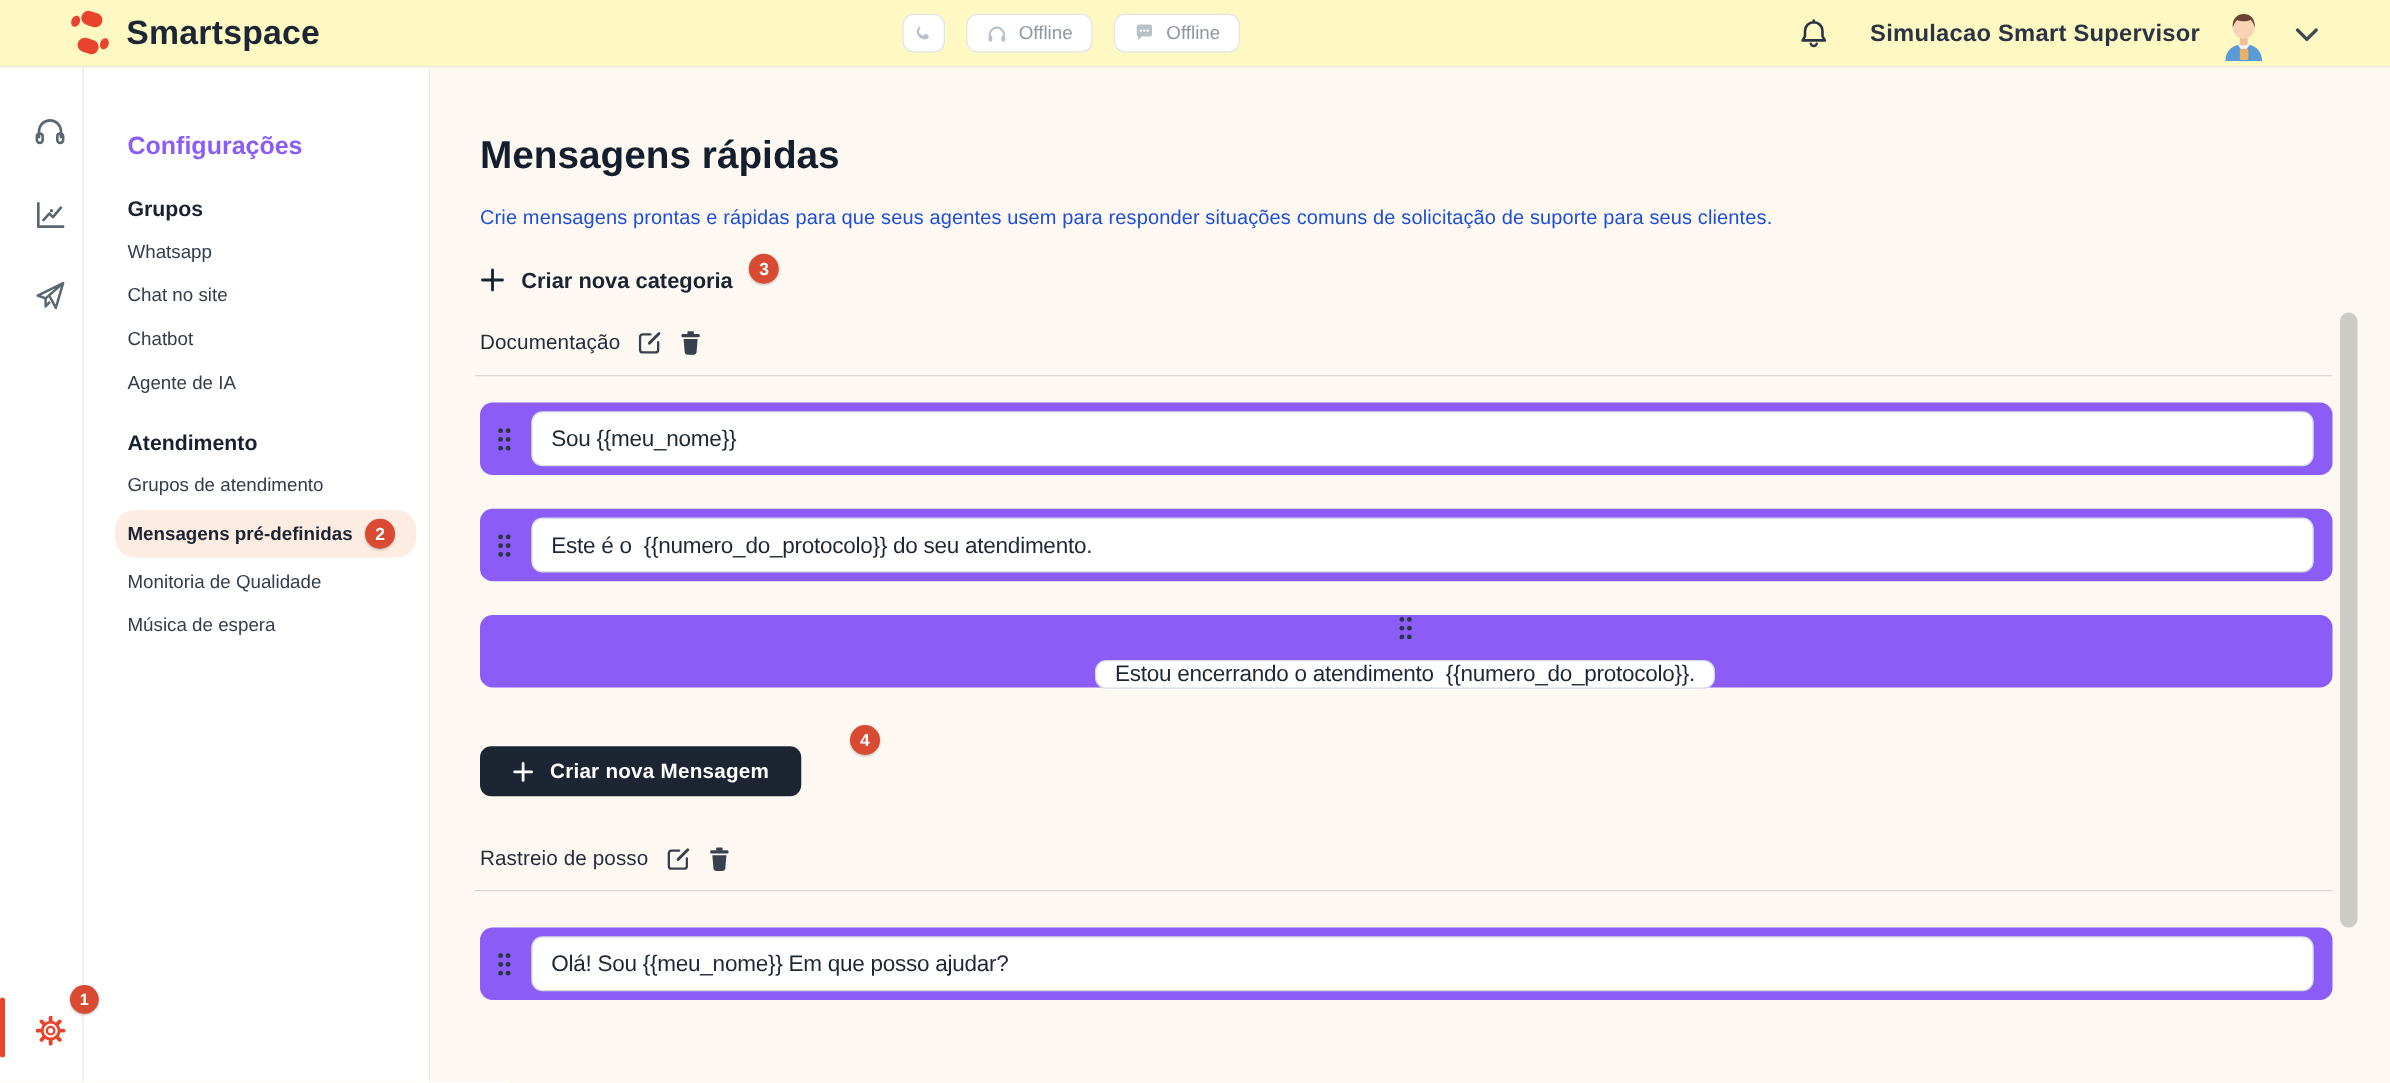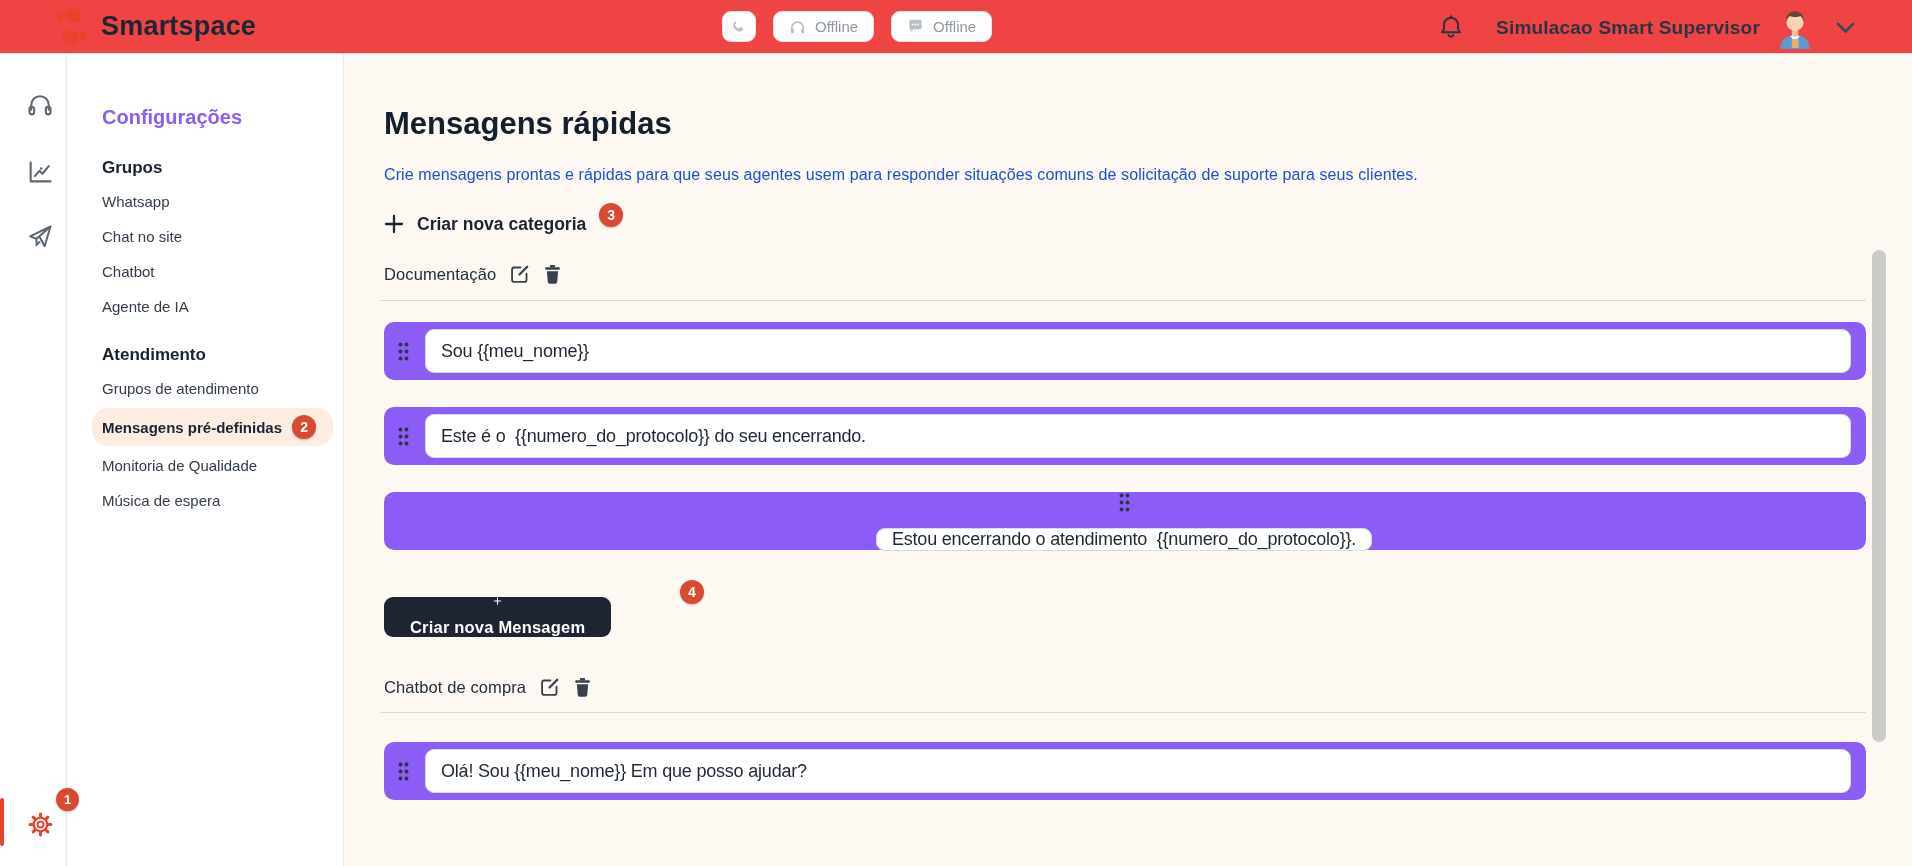--- a/index.html
+++ b/index.html
@@ -2,21 +2,21 @@
 <html><head>
 <meta charset="utf-8">
 <style>
   * { margin:0; padding:0; box-sizing:border-box; }
   html,body { background:#ffffff; }
   .app{
     position:relative; width:1912px; height:866px; overflow:hidden;
     font-family:"Liberation Sans", sans-serif; background:#ffffff; color:#1b2533;
   }
   
-  .topbar{ position:absolute; top:0; left:0; right:0; height:54px; background:#ef4444; border-bottom:1px solid #e8eaec; z-index:5;}
+  .topbar{ position:absolute; top:0; left:0; right:0; height:54px; background:#fef9c3; border-bottom:1px solid #e8eaec; z-index:5;}
   .logo{ position:absolute; left:54px; top:8px; display:flex; align-items:center; gap:11px; cursor:pointer;}
   .logo-text{ font-size:27px; font-weight:700; color:#1c2634; letter-spacing:.2px;}
   .status-group{ position:absolute; left:722px; top:11px; display:flex; gap:17px; align-items:center;}
   .icon-btn{ width:34px; height:31px; border:1px solid #e2e6ea; border-radius:9px; background:#fff; display:flex; align-items:center; justify-content:center; cursor:pointer;}
   .status-pill{ height:31px; border:1px solid #e2e6ea; border-radius:9px; background:#fff; display:flex; align-items:center; gap:9px; padding:0 15px; color:#8f98a1; font-size:15px; cursor:pointer;}
   .user-area{ position:absolute; right:57px; top:6px; height:44px; display:flex; align-items:center;}
   .bell-wrap{ margin-right:32px; cursor:pointer; display:flex;}
   .user-name{ font-size:19px; font-weight:700; color:#2a3444; letter-spacing:.2px;}
   .avatar{ width:42px; height:42px; margin-left:14px; border-radius:6px; overflow:hidden; cursor:pointer; display:flex;}
   .chev{ margin-left:20px; cursor:pointer; display:flex;}
@@ -51,21 +51,21 @@
   .cat-head .lbl{ font-size:16.5px; color:#232e3c; letter-spacing:.1px;}
   .cat-head .ic{ cursor:pointer; display:flex;}
   .divider{ position:absolute; left:36px; right:46px; height:1px; background:#d9d9d5;}
   .msg-row{ position:absolute; left:40px; width:1482px; height:58px; background:#8b5cf6; border-radius:10px;
     display:flex; align-items:center; padding:0 15px 0 13px; gap:15px;}
   .drag-handle{ cursor:grab; display:flex; flex:0 0 auto;}
   .msg-input{ flex:1; height:44px; background:#fff; border:1px solid #d5dce2; border-radius:9px;
     display:flex; align-items:center; padding:0 15px; font-size:18px; color:#1d2735; letter-spacing:-0.2px; white-space:pre; cursor:text;}
   .create-msg-btn{ position:absolute; left:40px; top:543px; height:40px; padding:0 26px; background:#1c2531; color:#fff;
     border:none; border-radius:9px; font-family:"Liberation Sans",sans-serif; font-size:16.5px; font-weight:700; letter-spacing:.2px;
-    display:inline-flex; align-items:center; gap:13px; cursor:pointer;flex-direction:column;}
+    display:inline-flex; align-items:center; gap:13px; cursor:pointer;}
   .btn-badge{ position:absolute; left:336px; top:526px;}
   .scroll-thumb{ position:absolute; right:26px; top:196px; width:14px; height:492px; background:#cbcbc7; border-radius:7px; cursor:pointer;}
 </style>
 </head>
 <body>
 
 <div class="app">
 
   <header class="topbar">
 
@@ -241,21 +241,21 @@
             <g fill="#2b3541">
           <circle cx="3.5" cy="3.5" r="1.9"></circle>
               <circle cx="9.5" cy="3.5" r="1.9"></circle>
           <circle cx="3.5" cy="10.5" r="1.9"></circle>
               <circle cx="9.5" cy="10.5" r="1.9"></circle>
           <circle cx="3.5" cy="17.5" r="1.9"></circle>
               <circle cx="9.5" cy="17.5" r="1.9"></circle>
         </g>
           </svg>
       </span>
-      <div class="msg-input">Este é o  {{numero_do_protocolo}} do seu encerrando.</div>
+      <div class="msg-input">Este é o  {{numero_do_protocolo}} do seu atendimento.</div>
     </div>
     <div class="msg-row" style="top:438px;flex-direction:column;">
       <span class="drag-handle">
         <svg width="13" height="21" viewBox="0 0 13 21">
             <g fill="#2b3541">
           <circle cx="3.5" cy="3.5" r="1.9"></circle>
               <circle cx="9.5" cy="3.5" r="1.9"></circle>
           <circle cx="3.5" cy="10.5" r="1.9"></circle>
               <circle cx="9.5" cy="10.5" r="1.9"></circle>
           <circle cx="3.5" cy="17.5" r="1.9"></circle>
@@ -268,21 +268,21 @@
 
     <button class="create-msg-btn">
       <svg width="17" height="17" viewBox="0 0 20 20">
         <path d="M10 2v16M2 10h16" stroke="#ffffff" stroke-width="2.6" stroke-linecap="round"></path>
       </svg>
       <span>Criar nova Mensagem</span>
     </button>
     <span class="num-badge btn-badge">4</span>
 
     <div class="cat-head" style="top:623px;">
-      <span class="lbl">Chatbot de compra</span>
+      <span class="lbl">Rastreio de posso</span>
       <span class="ic">
         <svg width="21" height="21" viewBox="0 0 24 24">
           <path d="M13 4H6a2.5 2.5 0 0 0-2.5 2.5V18A2.5 2.5 0 0 0 6 20.5h11.5A2.5 2.5 0 0 0 20 18v-7" fill="none" stroke="#38424e" stroke-width="2.1" stroke-linecap="round"></path>
           <path d="M20.8 3.2 12 12" stroke="#38424e" stroke-width="2.6" stroke-linecap="round"></path>
           <path d="M20.8 3.2l1 1-2 .9z" fill="#38424e"></path>
         </svg>
       </span>
       <span class="ic">
         <svg width="19" height="21" viewBox="0 0 22 24">
           <rect x="8" y="1" width="6" height="3" rx="1.2" fill="#38424e"></rect>

